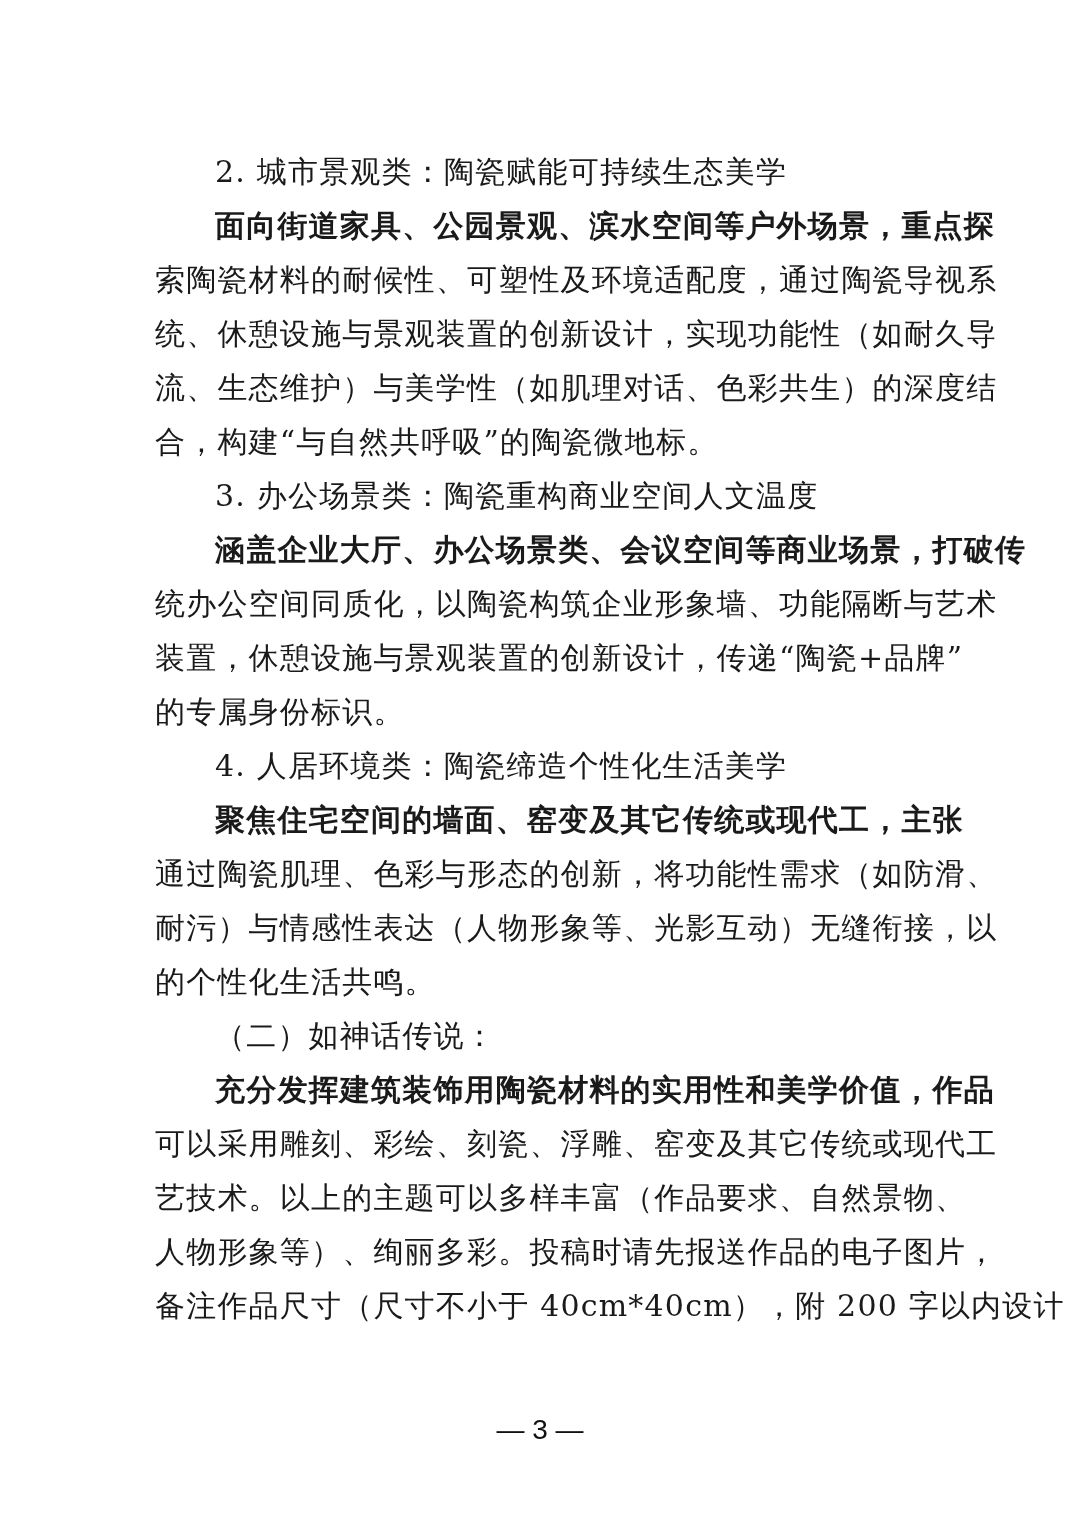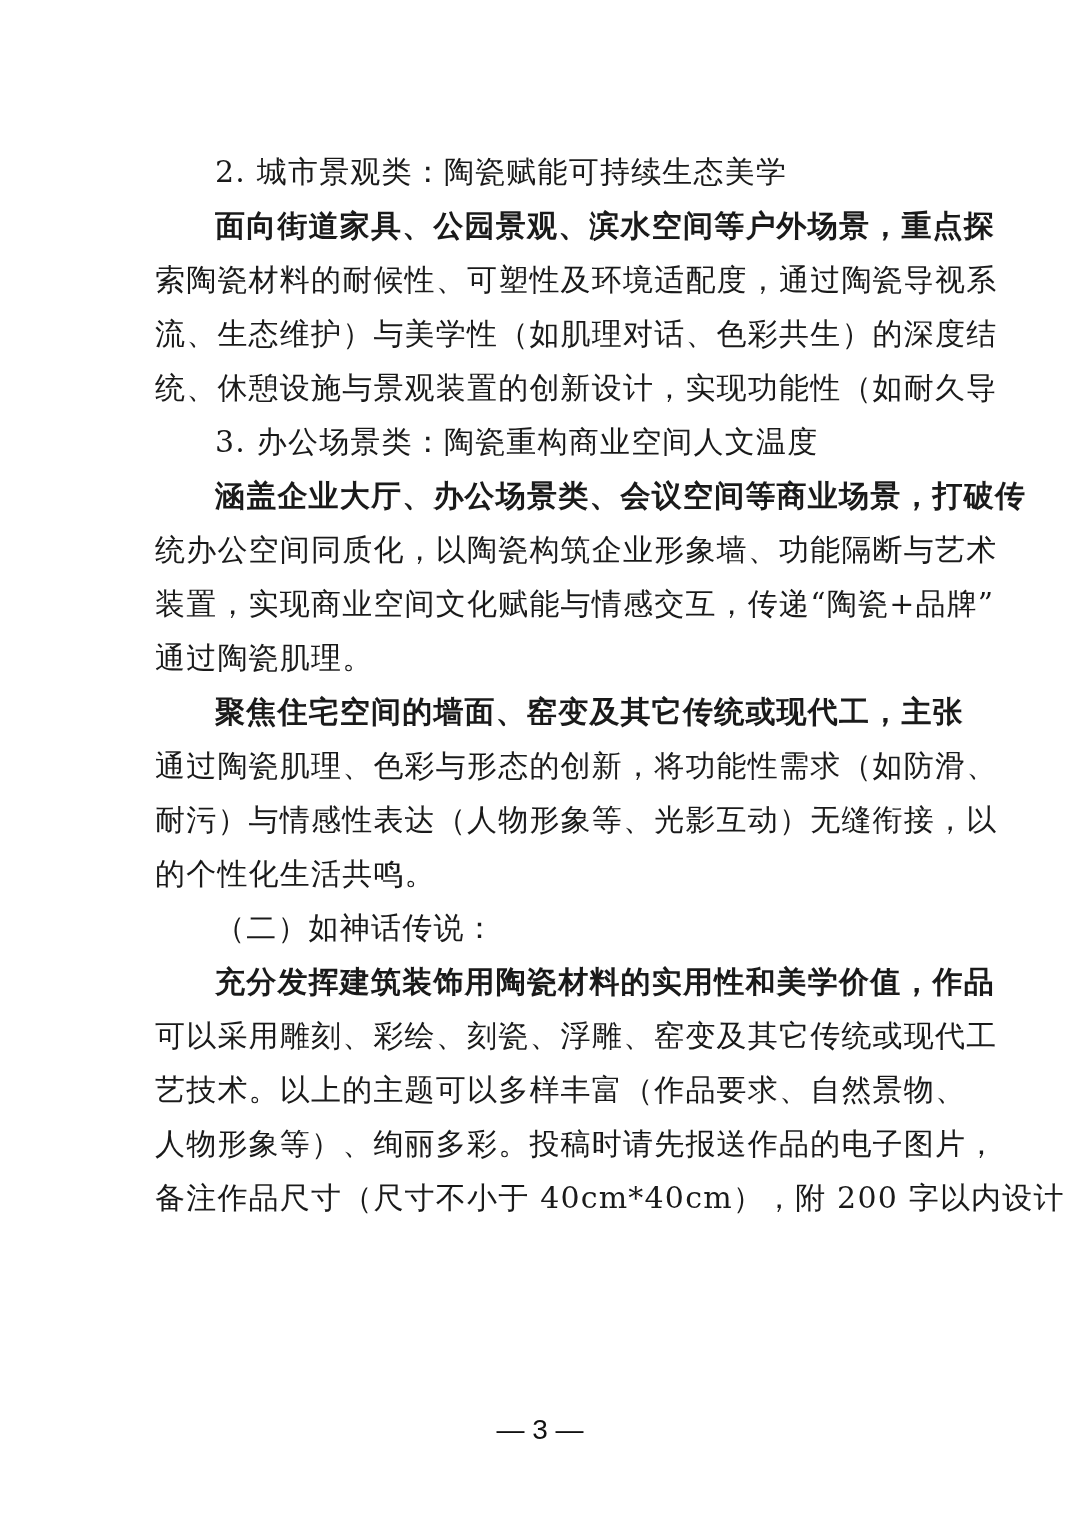--- a/index.html
+++ b/index.html
@@ -14,29 +14,31 @@
       font-family: "Liberation Sans", "DejaVu Sans", sans-serif; font-size: 28px; color: #111; }
   </style>
 </head>
 <body>
 
 <div class="page">
 
   <div class="line heading">2. 城市景观类：陶瓷赋能可持续生态美学</div>
   <div class="line indent">面向街道家具、公园景观、滨水空间等户外场景，重点探</div>
   <div class="line">索陶瓷材料的耐候性、可塑性及环境适配度，通过陶瓷导视系</div>
+  <div class="line">统、休憩设施与景观装置的创新设计，实现功能性（如耐久导</div>
   <div class="line">流、生态维护）与美学性（如肌理对话、色彩共生）的深度结</div>
-  <div class="line">统、休憩设施与景观装置的创新设计，实现功能性（如耐久导</div>
+  <div class="line">合，构建“与自然共呼吸”的陶瓷微地标。</div>
 
   <div class="line heading">3. 办公场景类：陶瓷重构商业空间人文温度</div>
   <div class="line indent">涵盖企业大厅、办公场景类、会议空间等商业场景，打破传</div>
   <div class="line">统办公空间同质化，以陶瓷构筑企业形象墙、功能隔断与艺术</div>
-  <div class="line">装置，实现商业空间文化赋能与情感交互，传递“陶瓷+品牌”</div>
-  <div class="line">通过陶瓷肌理。</div>
+  <div class="line">装置，休憩设施与景观装置的创新设计，传递“陶瓷+品牌”</div>
+  <div class="line">的专属身份标识。</div>
 
+  <div class="line heading">4. 人居环境类：陶瓷缔造个性化生活美学</div>
   <div class="line indent">聚焦住宅空间的墙面、窑变及其它传统或现代工，主张</div>
   <div class="line">通过陶瓷肌理、色彩与形态的创新，将功能性需求（如防滑、</div>
   <div class="line">耐污）与情感性表达（人物形象等、光影互动）无缝衔接，以</div>
   <div class="line">的个性化生活共鸣。</div>
 
   <div class="line heading">（二）如神话传说：</div>
   <div class="line indent">充分发挥建筑装饰用陶瓷材料的实用性和美学价值，作品</div>
   <div class="line">可以采用雕刻、彩绘、刻瓷、浮雕、窑变及其它传统或现代工</div>
   <div class="line">艺技术。以上的主题可以多样丰富（作品要求、自然景物、</div>
   <div class="line">人物形象等）、绚丽多彩。投稿时请先报送作品的电子图片，</div>

